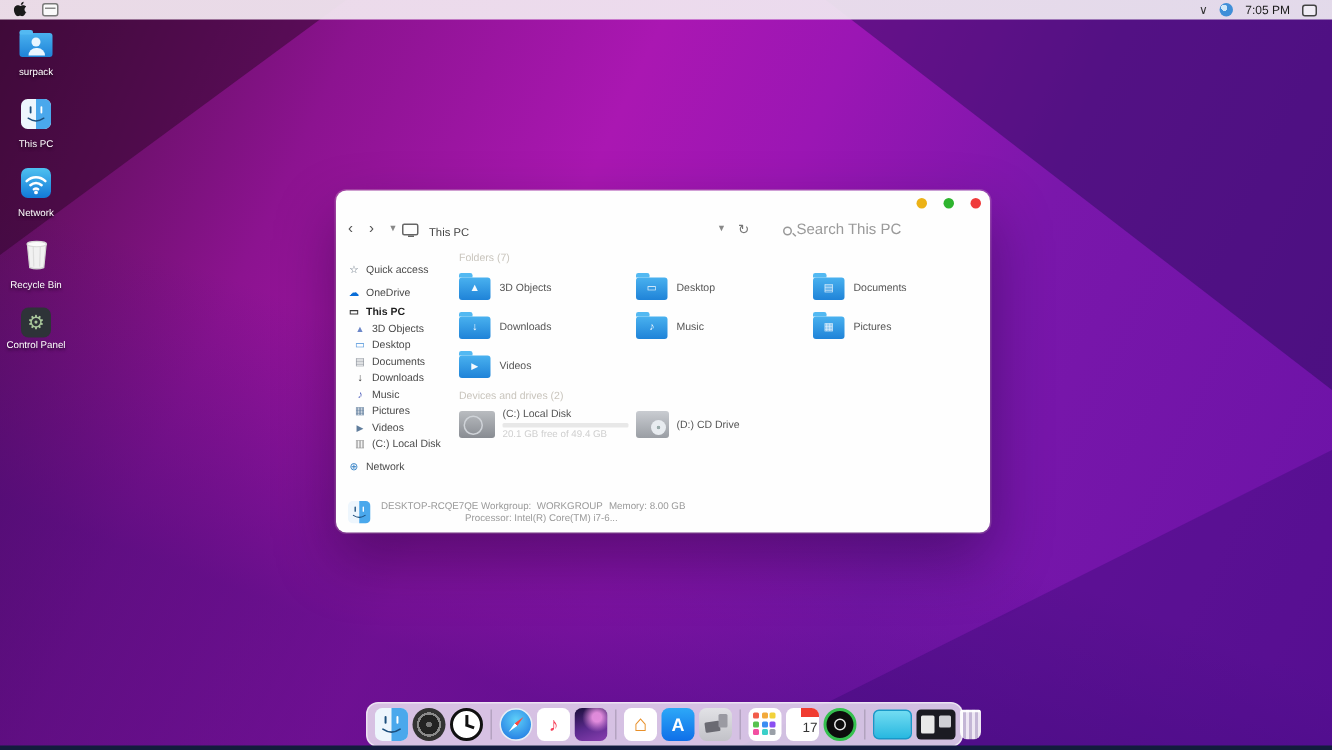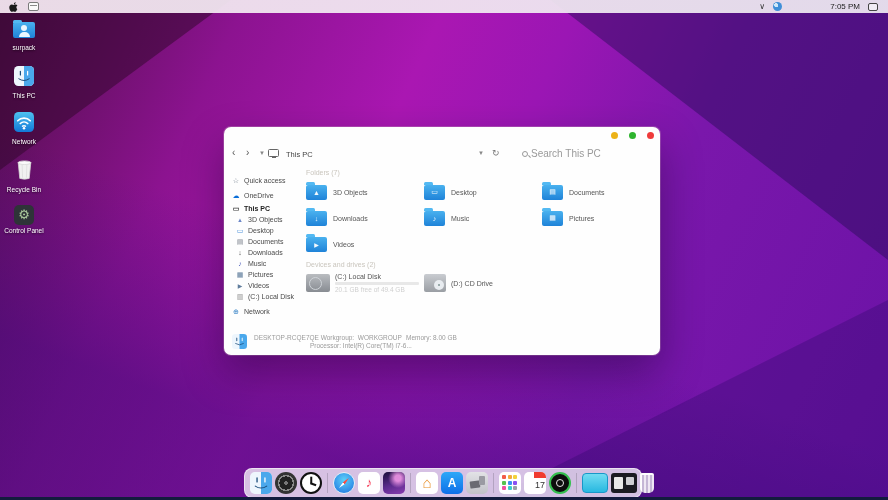--- a/index.html
+++ b/index.html
@@ -16,21 +16,21 @@
 
   
   .menubar { position:absolute; left:0; top:0; width:888px; height:13px;
     background:linear-gradient(90deg, rgba(243,230,240,.95), rgba(238,233,242,.93)); display:flex; align-items:center; }
   .mb-left { display:flex; align-items:center; gap:10px; padding-left:9px; }
   .mb-grid { width:11px; height:9px; border:1px solid #7a7a7a; border-radius:2px; background:#fafafa; position:relative; }
   .mb-grid::before { content:""; position:absolute; left:1px; right:1px; top:2px; height:1px; background:#8a8a8a; }
   .mb-right { margin-left:auto; display:flex; align-items:center; gap:8px; padding-right:10px; }
   .mb-chev { font-size:8px; color:#333; line-height:1; }
   .mb-globe { width:9px; height:9px; border-radius:50%; background:radial-gradient(circle at 35% 35%, #cfe8f8 0 25%, #3f8fd8 26% 70%, #2a6db0 100%); }
-  .mb-time { font-size:8px; color:#1c1c1c;margin-left:40px; }
+  .mb-time { font-size:8px; color:#1c1c1c; }
   .mb-notif { width:10px; height:8px; border:1px solid #444; border-radius:2px; background:rgba(255,255,255,.5); }
 
   
   .dicon { position:absolute; left:2px; width:44px; text-align:center; cursor:default; }
   .dicon .lab { display:block; margin-top:2px; font-size:6.5px; color:#fff; text-shadow:0 1px 2px rgba(0,0,0,.6); }
   .dicon .art { display:inline-block; }
   .fold { position:relative; width:22px; height:15px; border-radius:2px; background:linear-gradient(#49b1ef,#1f83d8); }
   .fold::before { content:""; position:absolute; left:0; top:-2.5px; width:9px; height:3px; border-radius:1.5px 1.5px 0 0; background:#53b9f2; }
   .user-head { position:absolute; left:8px; top:3px; width:6px; height:6px; border-radius:50%; background:#eaf6ff; }
   .user-body { position:absolute; left:5.5px; top:9.5px; width:11px; height:5px; border-radius:5px 5px 0 0; background:#eaf6ff; }

